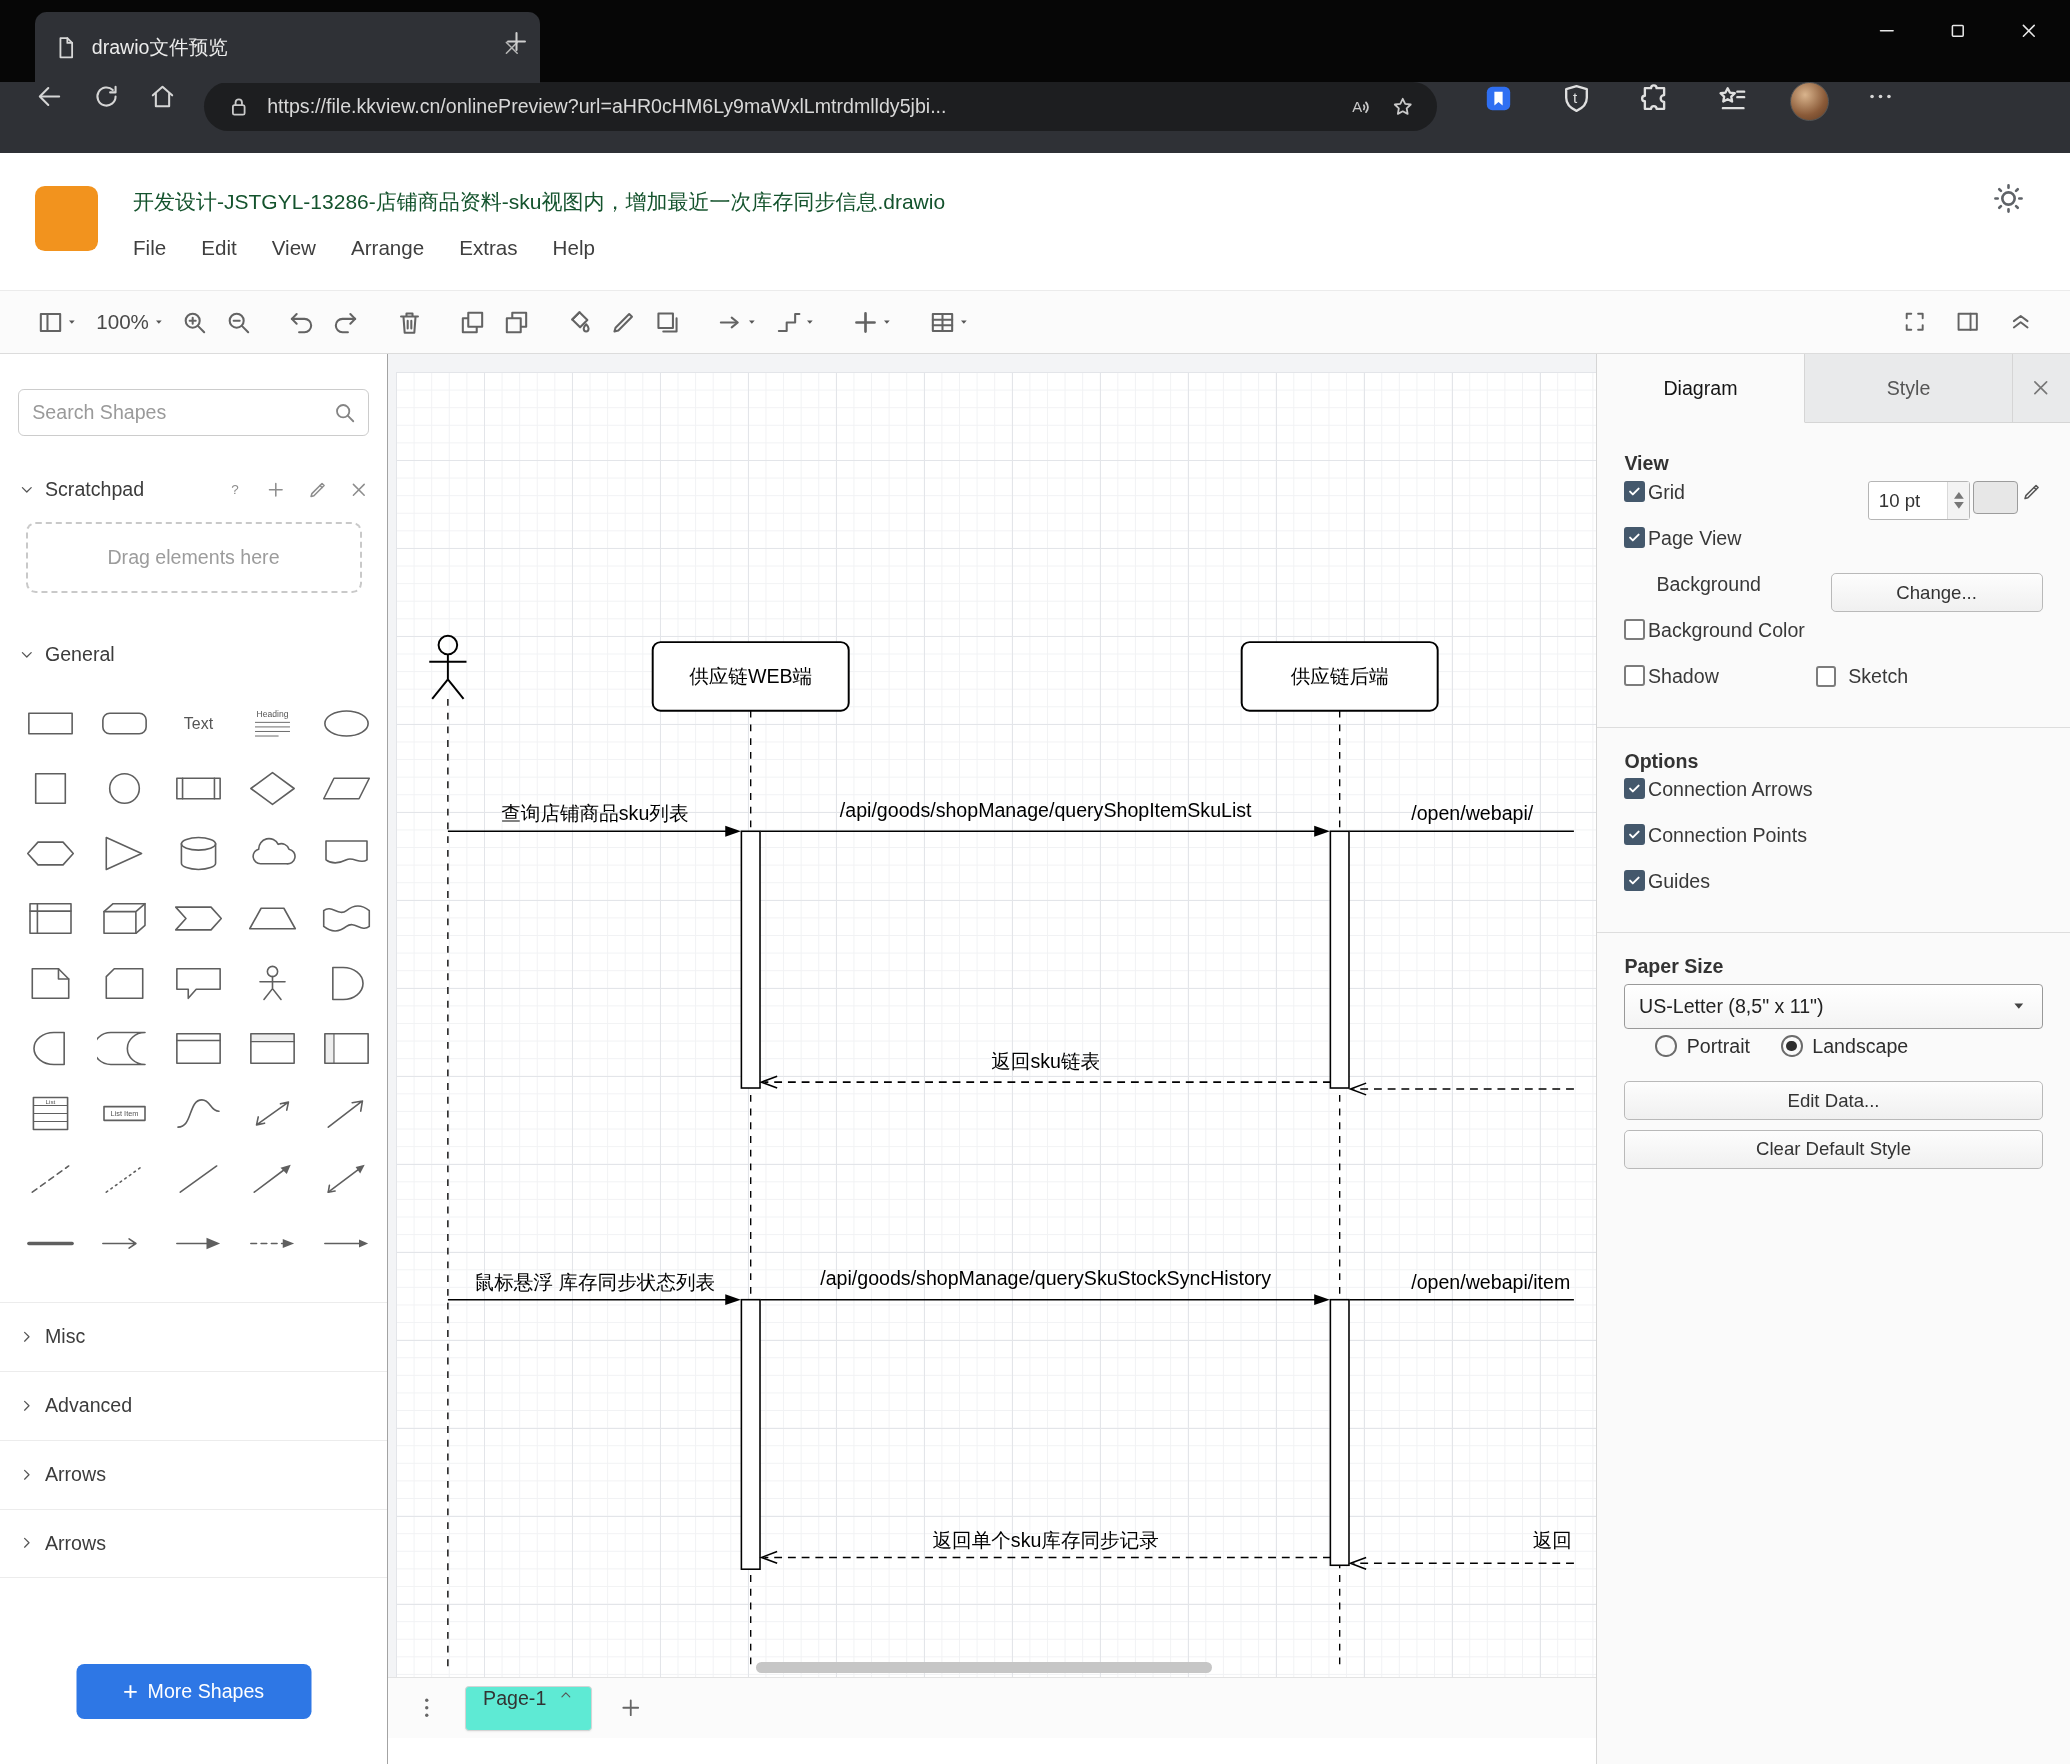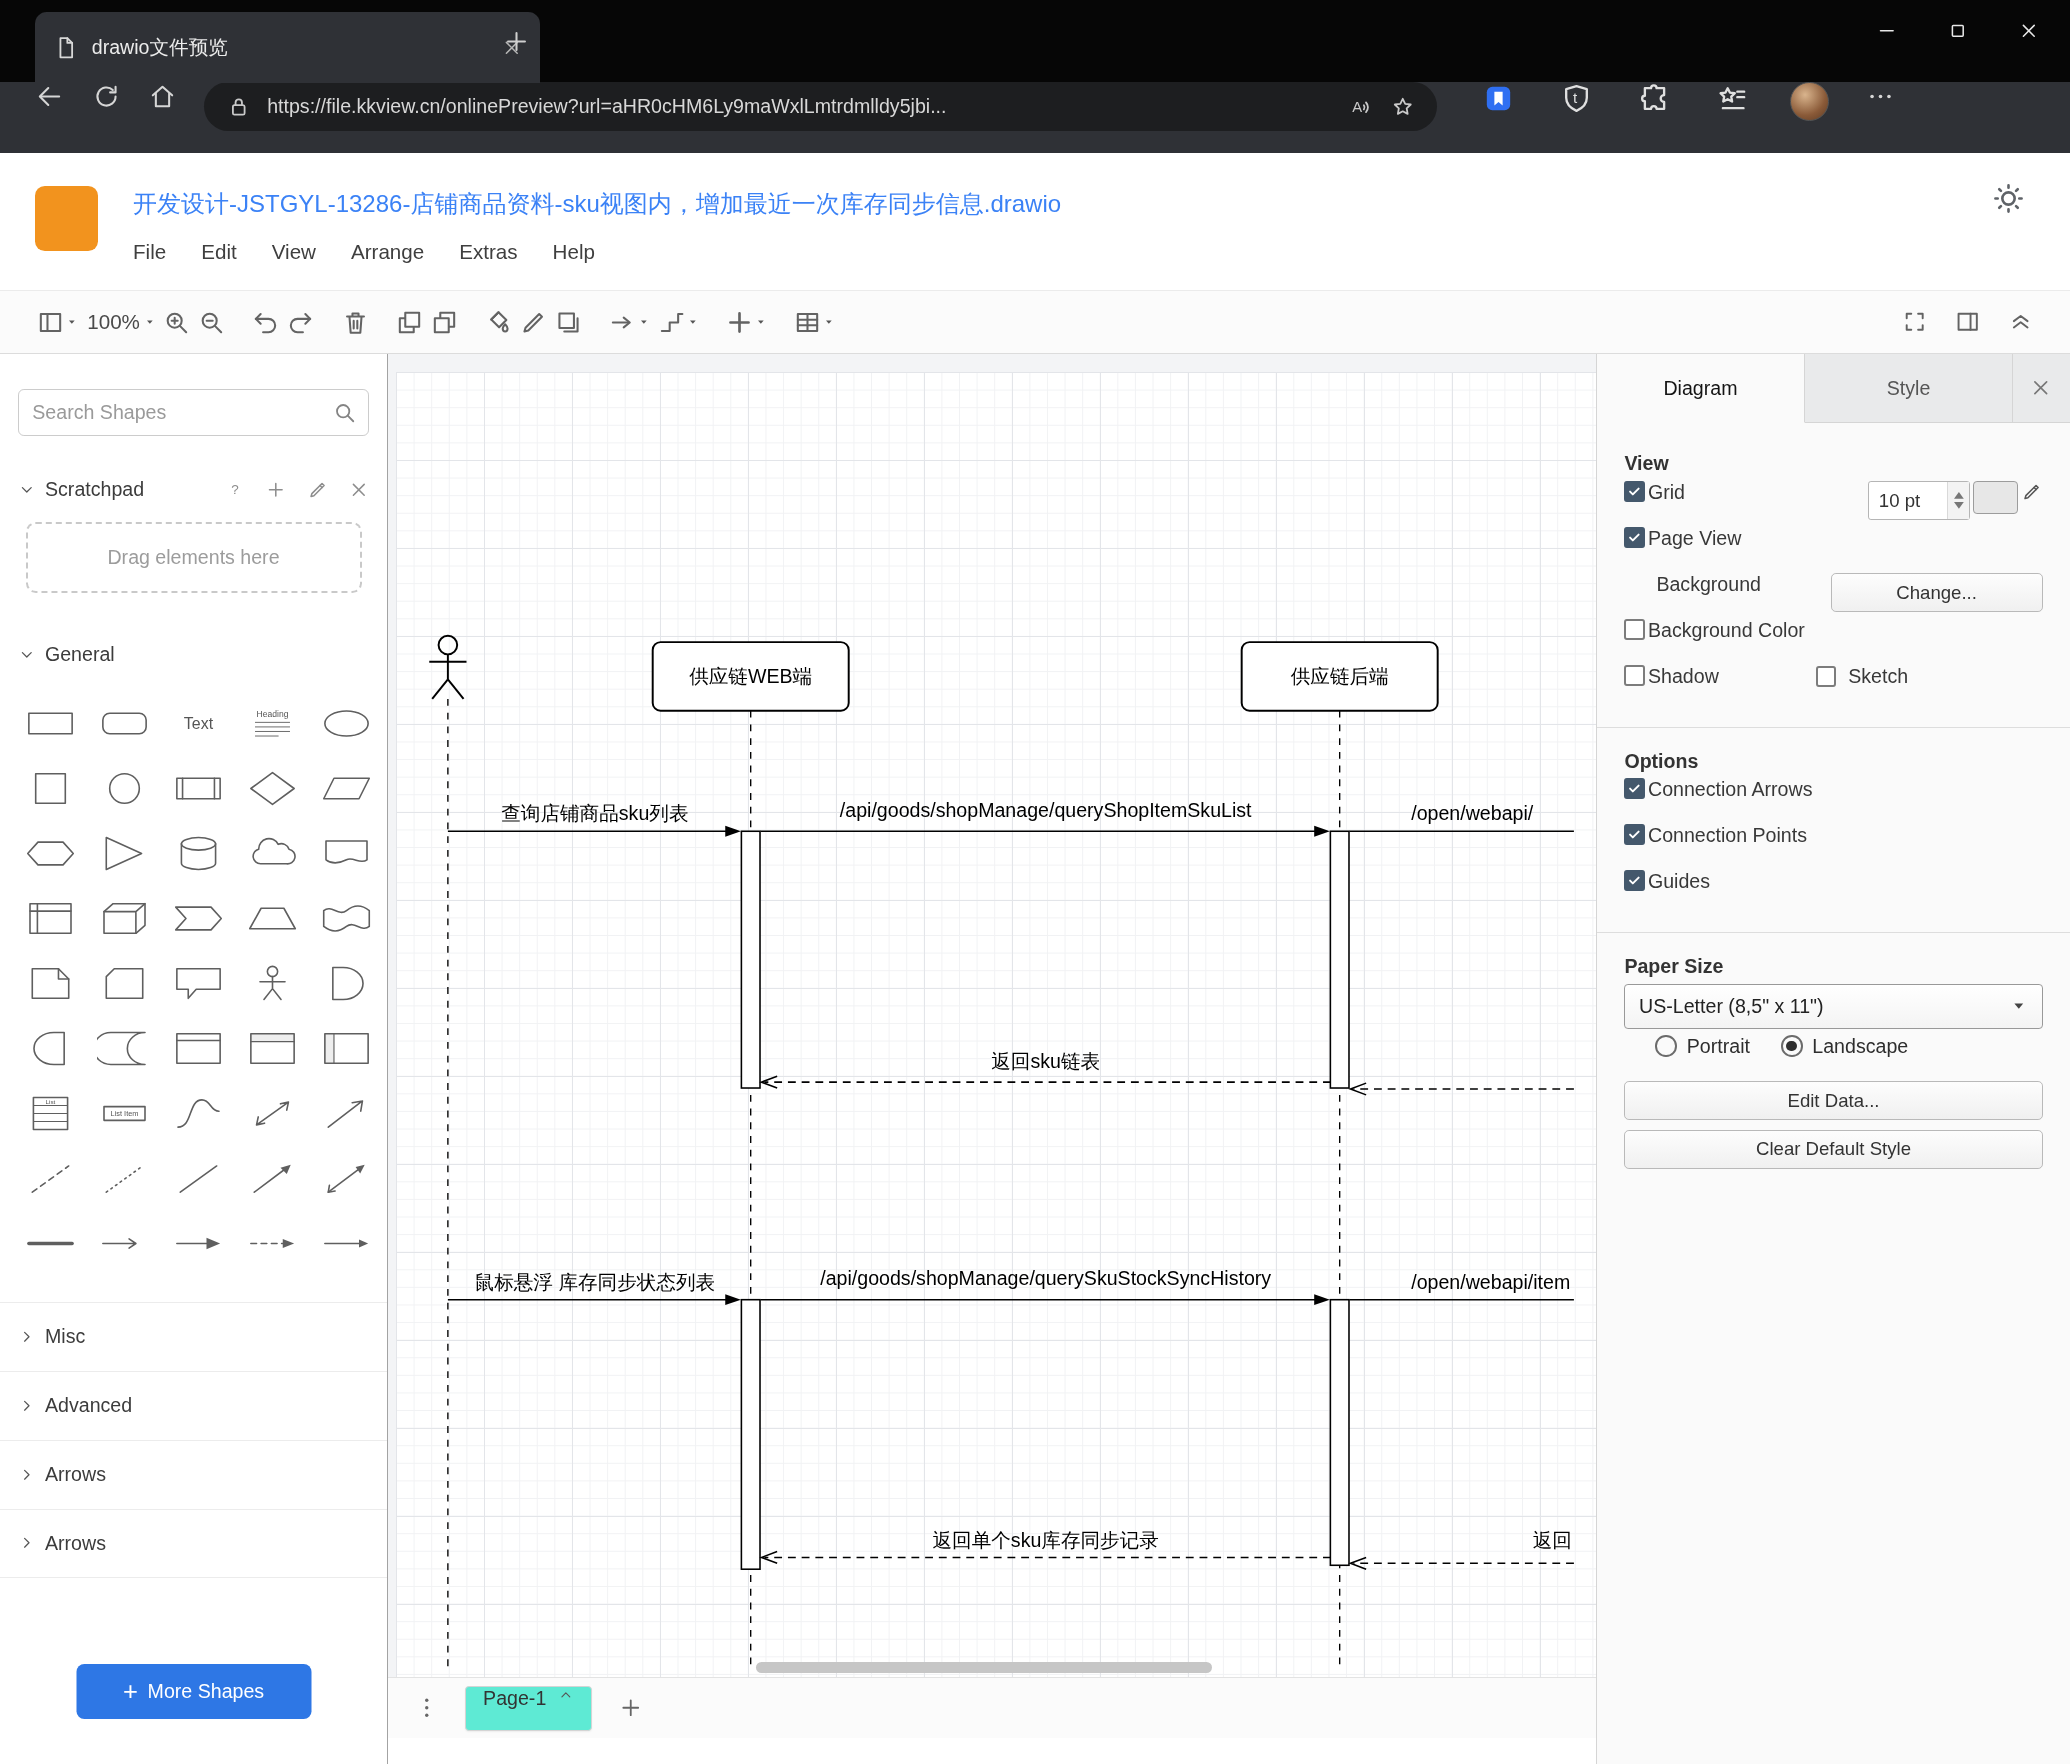--- a/index.html
+++ b/index.html
@@ -31,29 +31,29 @@
   #ext-area{display:flex;gap:45px;margin-left:45px;align-items:center}
   #ext-area .icn{width:33px;height:33px;color:#e0e0e0}
   .avatar{width:39px;height:39px;border-radius:50%;margin-left:41px;flex:none;
     background:radial-gradient(circle at 38% 32%,#d9b48d,#8a5a38 60%,#5b3a24);border:1px solid #555}
   .moreopts{width:29px;height:29px;margin-left:37px;color:#d6d6d6}
 
   
   #appheader{position:relative;height:137px;background:#fff}
   .logo{position:absolute;left:35px;top:33px;width:63px;height:65px;border-radius:9.8px;background:#F2931E}
   .htext{margin-left:133px;padding-top:35px}
-  .apptitle{font-size:24px;color:#3b82f6;white-space:nowrap;overflow:hidden}
+  .apptitle{font-size:21px;color:#14532d;white-space:nowrap;overflow:hidden}
   #menubar{display:flex;gap:35px;margin-top:19.6px;font-size:20.6px;color:#3f3f3f}
   .menu-item{cursor:default}
   .sun{position:absolute;right:43px;top:27.4px;width:37px;height:37px;color:#5f6368}
 
   
   #toolbar{height:64px;background:#fbfbfb;border-top:1px solid #ebebeb;border-bottom:1px solid #dcdcdc;
     display:flex;align-items:center;padding:0 33px}
-  #tb-left{display:flex;align-items:center;gap:0;flex:1}
+  #tb-left{display:flex;align-items:center;gap:9px;flex:1}
   .tbtn{display:flex;align-items:center;padding:2.9px;border-radius:3.9px;color:#636363}
   .tbtn .ticn{width:29px;height:29px}
   .tgap{margin-left:19.6px}
   .zl{font-size:20.6px;color:#4a4a4a;padding:0 2.9px}
   #tb-right{display:flex;gap:19.6px;color:#636363}
   #tb-right .ticn{width:27.4px;height:27.4px}
 
   
   #main{display:flex;height:1410px}
 

